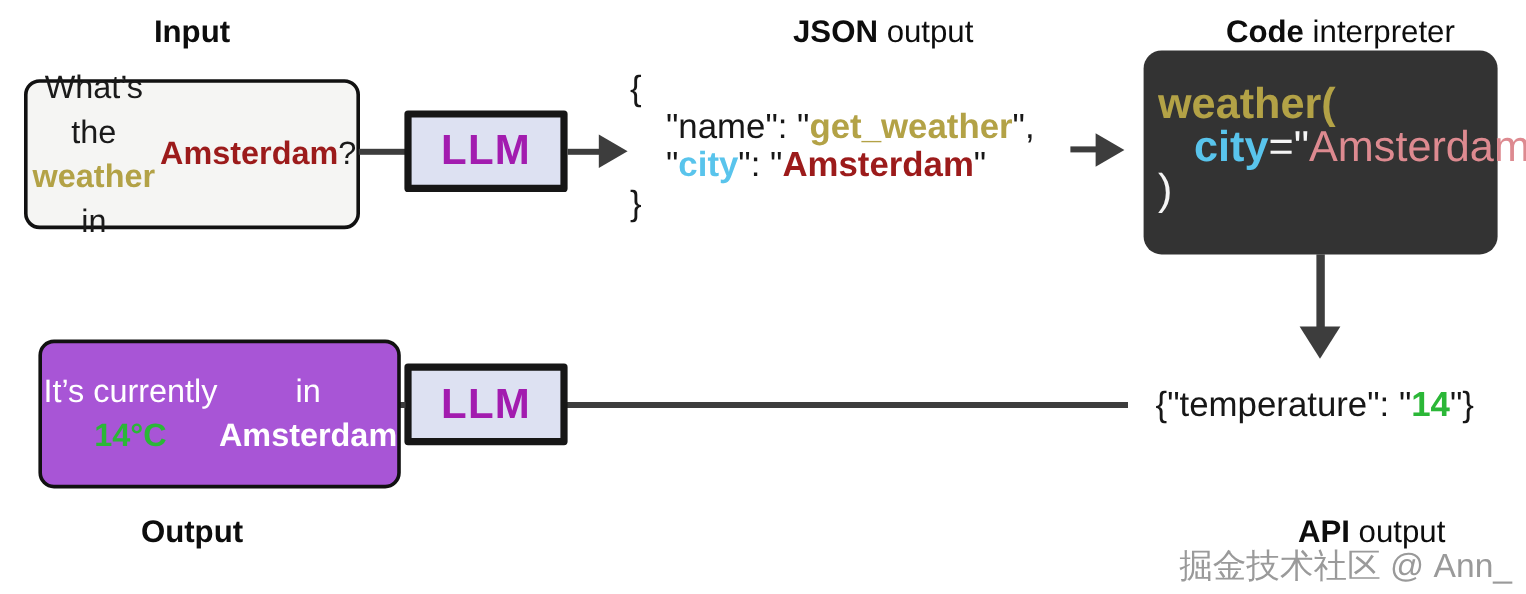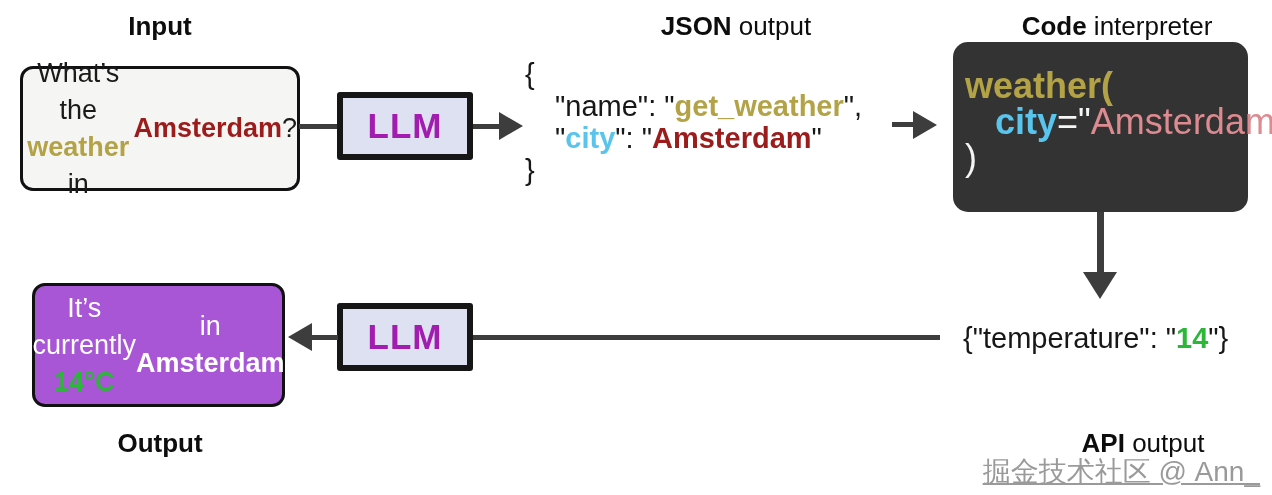--- a/index.html
+++ b/index.html
@@ -45,21 +45,20 @@
   
   .hline{height:5px;background:#3d3d3d;}
   .vline{width:7px;background:#3d3d3d;}
   .head-right{width:0;height:0;border-top:14px solid transparent;border-bottom:14px solid transparent;border-left:24px solid #3d3d3d;}
   .head-left{width:0;height:0;border-top:14px solid transparent;border-bottom:14px solid transparent;border-right:24px solid #3d3d3d;}
   .head-down{width:0;height:0;border-left:17px solid transparent;border-right:17px solid transparent;border-top:27px solid #3d3d3d;}
   
   .watermark{
     font-size:28px;color:#9a9a9a;white-space:nowrap;
     text-shadow:1px 1px 0 #fff,-1px -1px 0 #fff,1px -1px 0 #fff,-1px 1px 0 #fff,2px 2px 2px #ffffff;
-    text-decoration:underline;
   }
 </style>
 </head>
 <body>
 
 <div id="canvas">
 
   <div class="abs title" style="left:40px;top:11px;width:240px;">
     <span>Input</span>
   </div>
@@ -133,21 +132,21 @@
 
   <div class="abs hline" style="left:470px;top:335px;width:470px;"></div>
 
   <div class="abs llm-box" style="left:337px;top:303px;width:136px;height:68px;">
     <span>LLM</span>
   </div>
 
   <div class="abs hline" style="left:308px;top:335px;width:30px;"></div>
   <div class="abs head-left" style="left:288px;top:323px;"></div>
 
-  <div class="abs rbox output-box" style="left:32px;top:283px;width:253px;height:124px;">
+  <div class="abs rbox output-box" style="left:32px;top:283px;width:302px;height:124px;">
     <div>
       <span>It’s currently </span><span class="green">14°C</span>
     </div>
     <div>
       <span>in </span><span class="bold">Amsterdam</span>
     </div>
   </div>
 
   <div class="abs watermark" style="right:12px;top:453px;">
     <span>掘金技术社区 @ Ann_</span>

